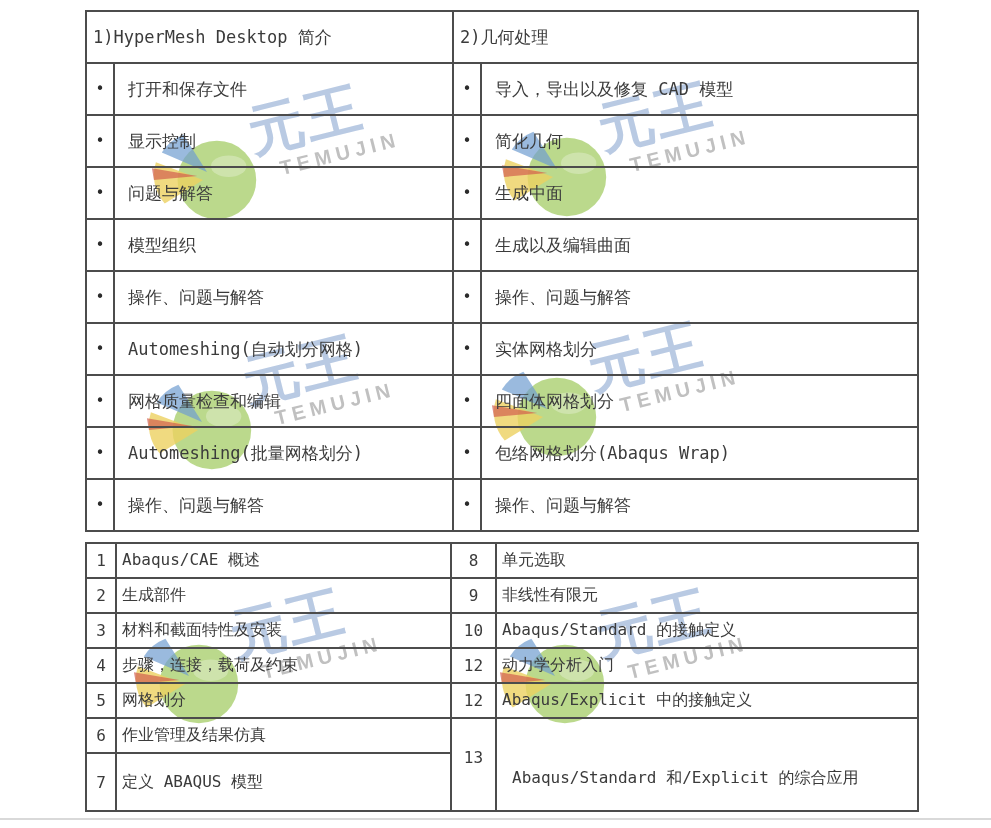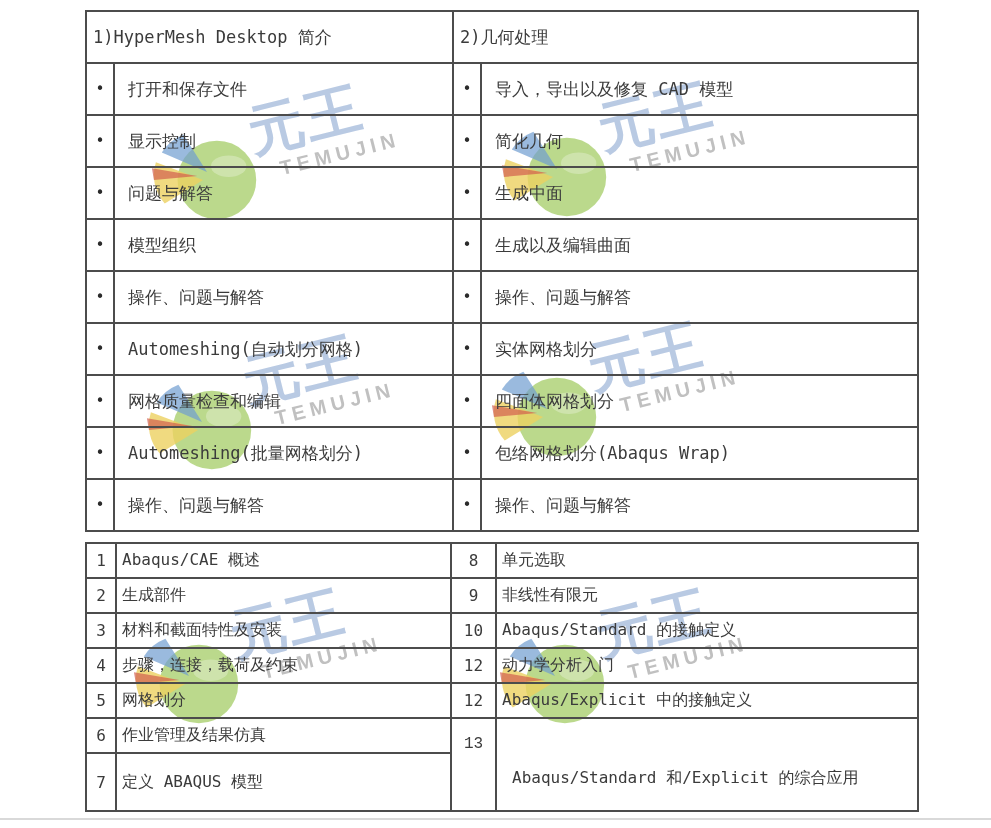--- a/index.html
+++ b/index.html
@@ -67,21 +67,21 @@
   .t1 tr { height: 52px; }
   .t1 td.bullet { text-align: center; font-size: 15px; color: #2b2b2b; }
   .t1 td.content { padding-left: 13px; }
   .t1 td.sec-header { padding-left: 6px; }
 
   .t2 { top: 542px; width: 832px; }
   .t2 tr { height: 35px; }
   .t2 tr.tall { height: 58px; }
   .t2 td.num { text-align: center; font-size: 16px; }
   .t2 td.content { padding-left: 5px; font-size: 16px; }
-  .t2 td.num13 { vertical-align: top; padding-top: 16px; font-family: Liberation Mono, monospace; }
+  .t2 td.num13 { vertical-align: top; padding-top: 29px; }
   .t2 td.content13 { vertical-align: middle; padding-top: 28px; padding-left: 15px; }
 
   
   .bottom-line {
     position: absolute;
     left: 0; top: 818px;
     width: 991px; height: 2px;
     background: #d9d9d9;
     z-index: 2;
   }

